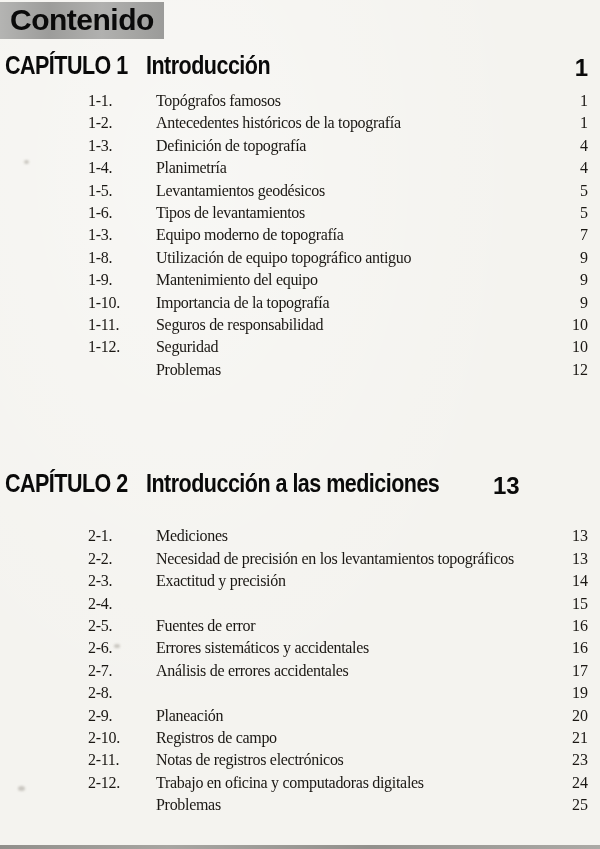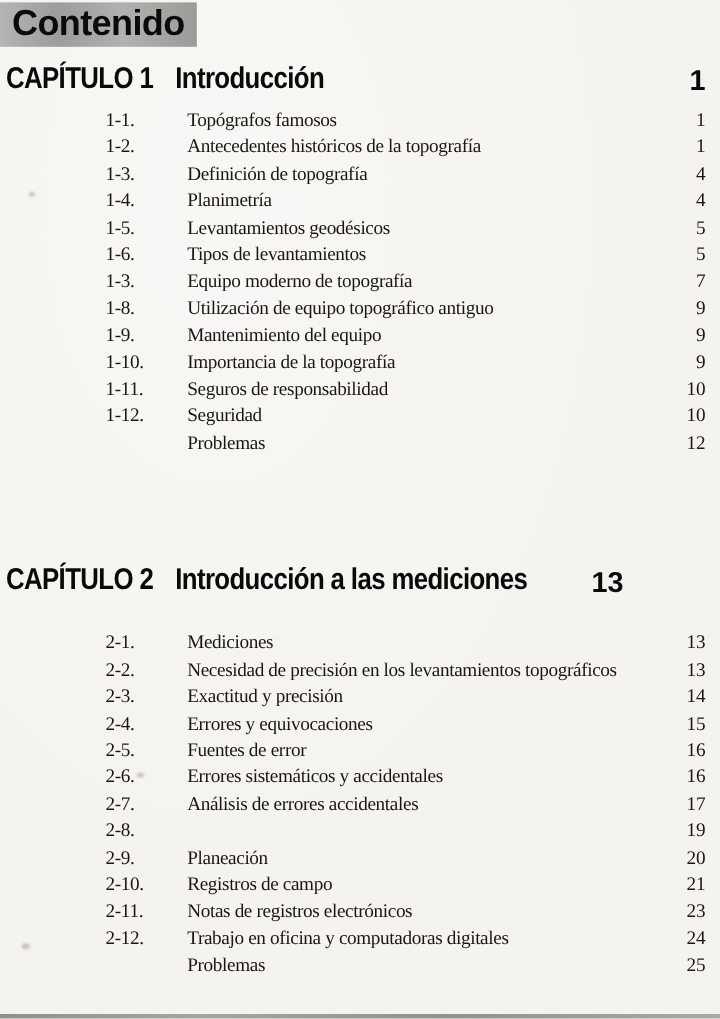--- a/index.html
+++ b/index.html
@@ -214,21 +214,20 @@
   </div>
 
   <div class="entry">
     <span class="entry-num">2-3.</span>
     <span class="entry-title">Exactitud y precisión</span>
     <span class="entry-page">14</span>
   </div>
 
   <div class="entry">
     <span class="entry-num">2-4.</span>
-    <span class="entry-title">Errores y equivocaciones</span>
     <span class="entry-page">15</span>
   </div>
 
   <div class="entry">
     <span class="entry-num">2-5.</span>
     <span class="entry-title">Fuentes de error</span>
     <span class="entry-page">16</span>
   </div>
 
   <div class="entry">

